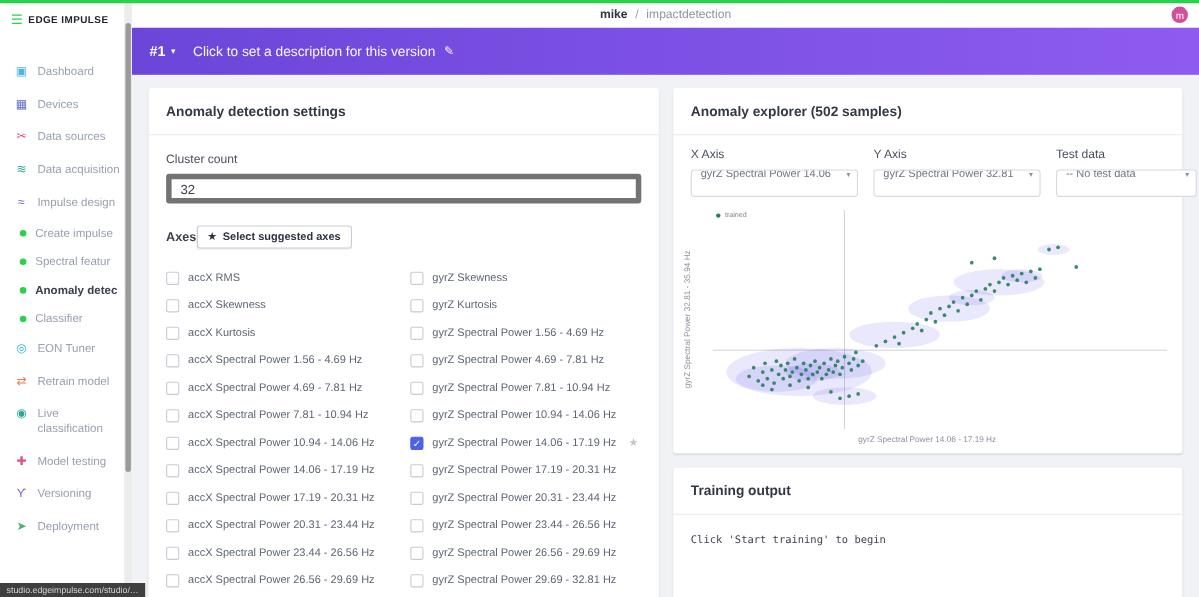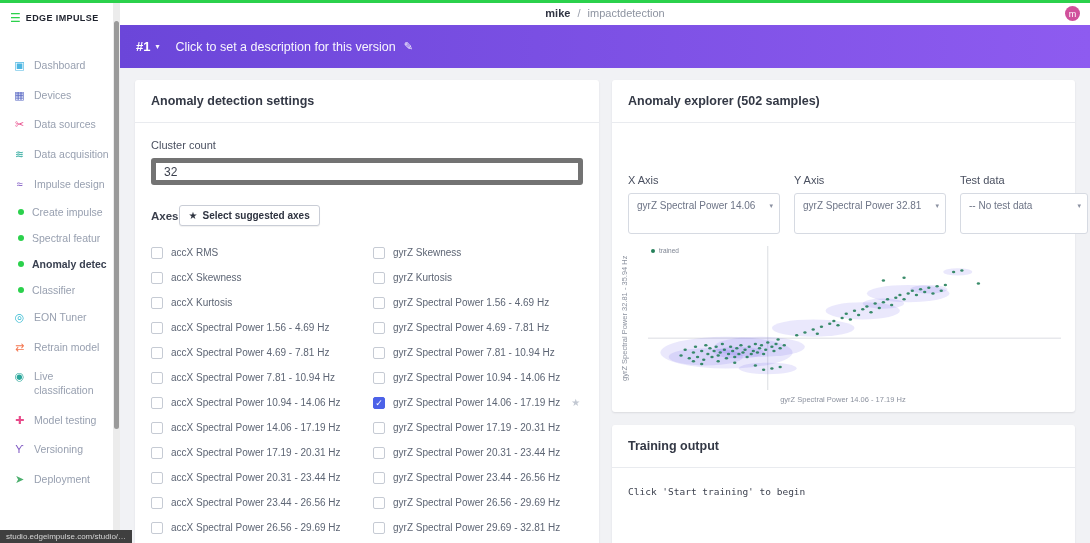--- a/index.html
+++ b/index.html
@@ -65,23 +65,23 @@
   .checkbox { width:12px; height:12px; border:1px solid #c6cbd4; border-radius:2px; background:#fff;
               flex:0 0 12px; font-size:9px; line-height:11px; text-align:center; color:#fff; }
   .axis-row.checked .checkbox { background:var(--check-blue,#4c62e8); border-color:var(--check-blue,#4c62e8); }
   .axis-label { font-size:10px; color:#5d6574; white-space:nowrap; }
   .axis-star { font-size:10px; color:#c2c8d2; margin-left:3px; }
 
   
   .right-col { flex:1; display:flex; flex-direction:column; gap:13px; min-width:0; }
   .explorer-card { height:332px; display:flex; flex-direction:column; }
   .explorer-controls { display:flex; gap:14px; padding:12px 16px 10px; }
-  .control { display:flex; flex-direction:column;margin-top:39px; }
+  .control { display:flex; flex-direction:column; }
   .control-label { font-size:11px; color:#4a5060; margin-bottom:7px; }
-  .select { position:relative; height:41px; border:1px solid #d6dae2; border-radius:3px; font-size:10px;
+  .select { position:relative; height:25px; border:1px solid #d6dae2; border-radius:3px; font-size:10px;
             color:#6d7486; display:flex; align-items:center; padding:0 18px 16px 8px; cursor:pointer;
             background:#fff; white-space:nowrap; overflow:hidden; }
   .select .caret { position:absolute; right:6px; font-size:7px; color:#8a90a0; }
   .ctl-x .select,.ctl-y .select { width:152px; }
   .ctl-test { margin-left:auto; }
   .ctl-test .select { width:128px; }
   .chart-wrap { position:relative; flex:1; margin:2px 14px 8px 36px; }
   .chart-canvas { position:absolute; left:0; right:0; top:0; bottom:14px; }
   .legend { position:absolute; top:1px; left:3px; display:flex; align-items:center; gap:4px;
             font-size:6.5px; color:#7d8492; z-index:2; }

